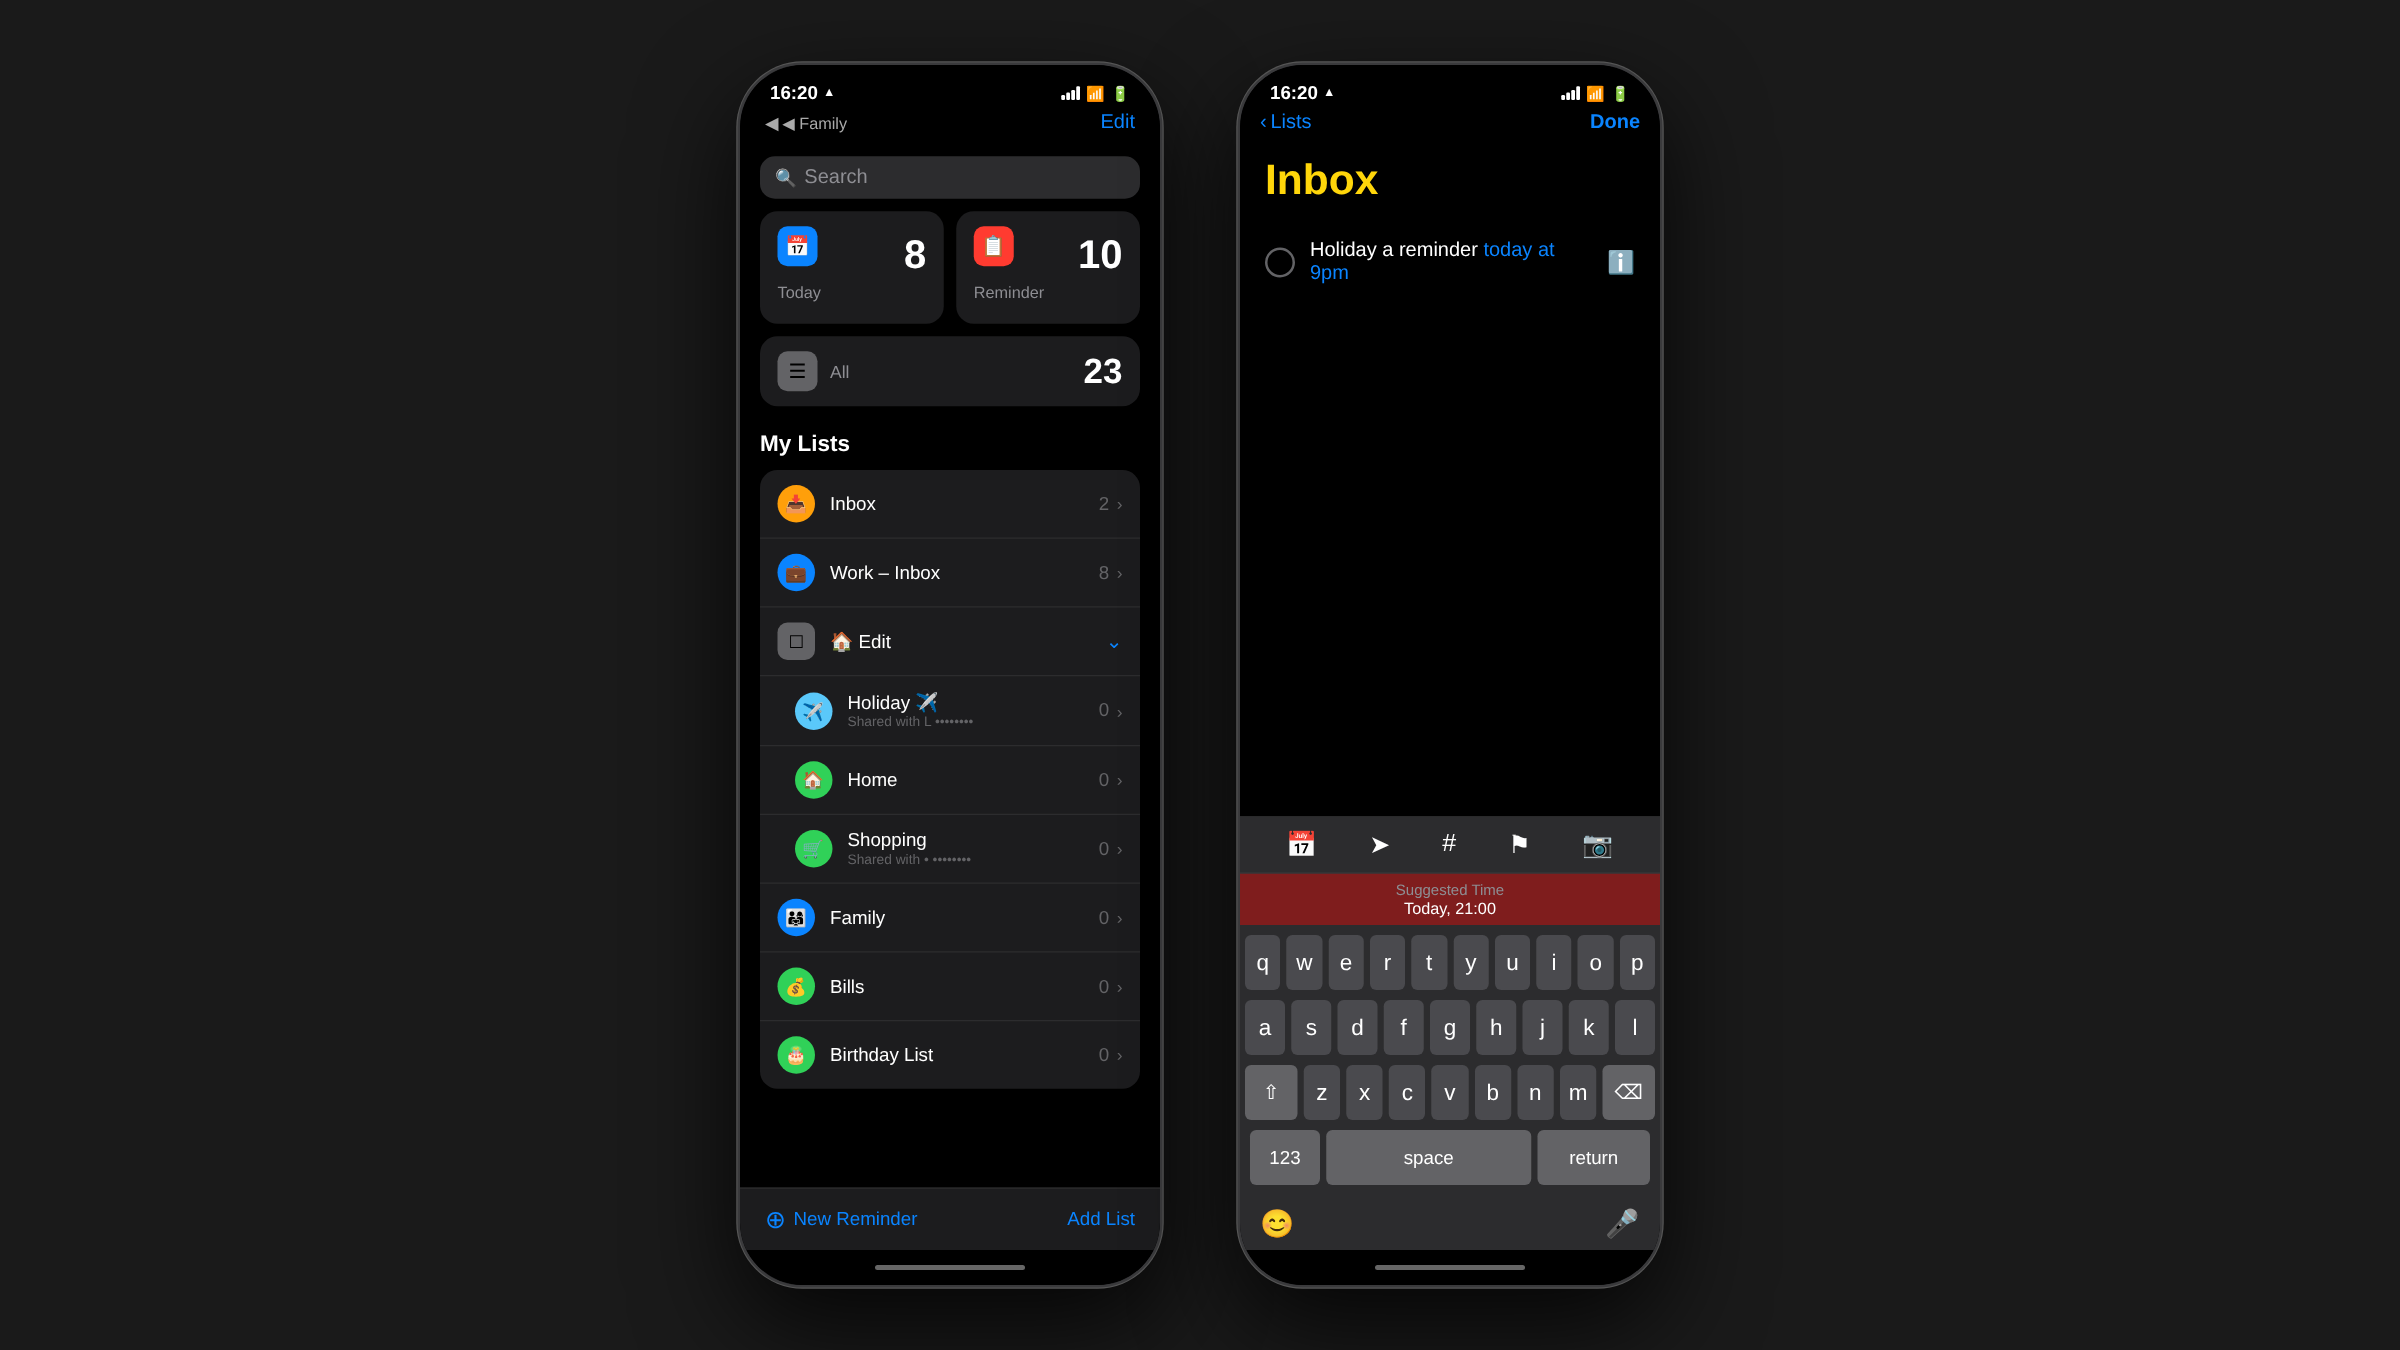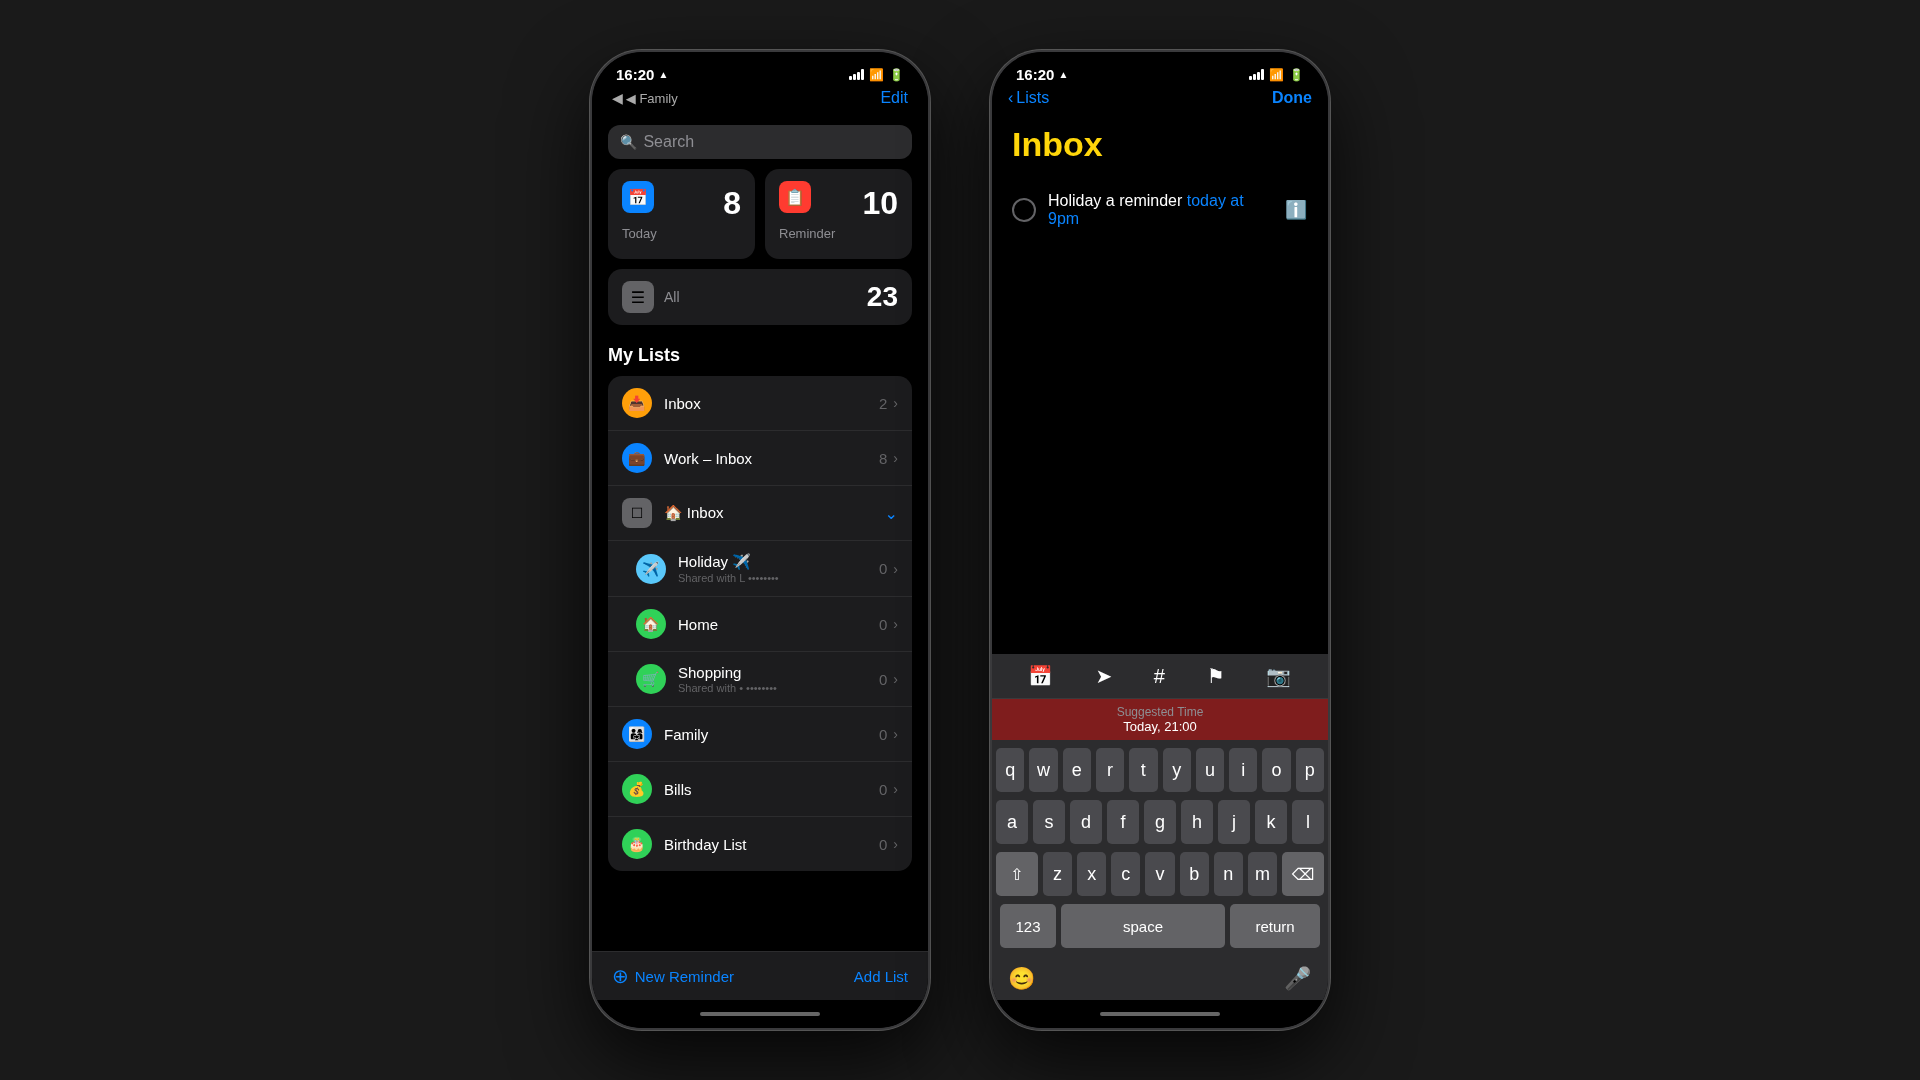--- a/index.html
+++ b/index.html
@@ -426,21 +426,21 @@
           </div>
           <div class="list-right">
             <span class="list-count">8</span>
             <span class="list-chevron">›</span>
           </div>
         </div>
 
         <div class="list-group-header">
           <div class="list-icon gray">☐</div>
           <div class="group-info">
-            <span class="group-name">🏠 Inbox</span>
+            <span class="group-name">🏠 Edit</span>
           </div>
           <span class="group-chevron">⌄</span>
         </div>
 
         <div class="list-item" style="padding-left: 28px;">
           <div class="list-icon teal">✈️</div>
           <div class="list-info">
             <div class="list-name">Holiday ✈️</div>
             <div class="list-sub">Shared with L ••••••••</div>
           </div>

